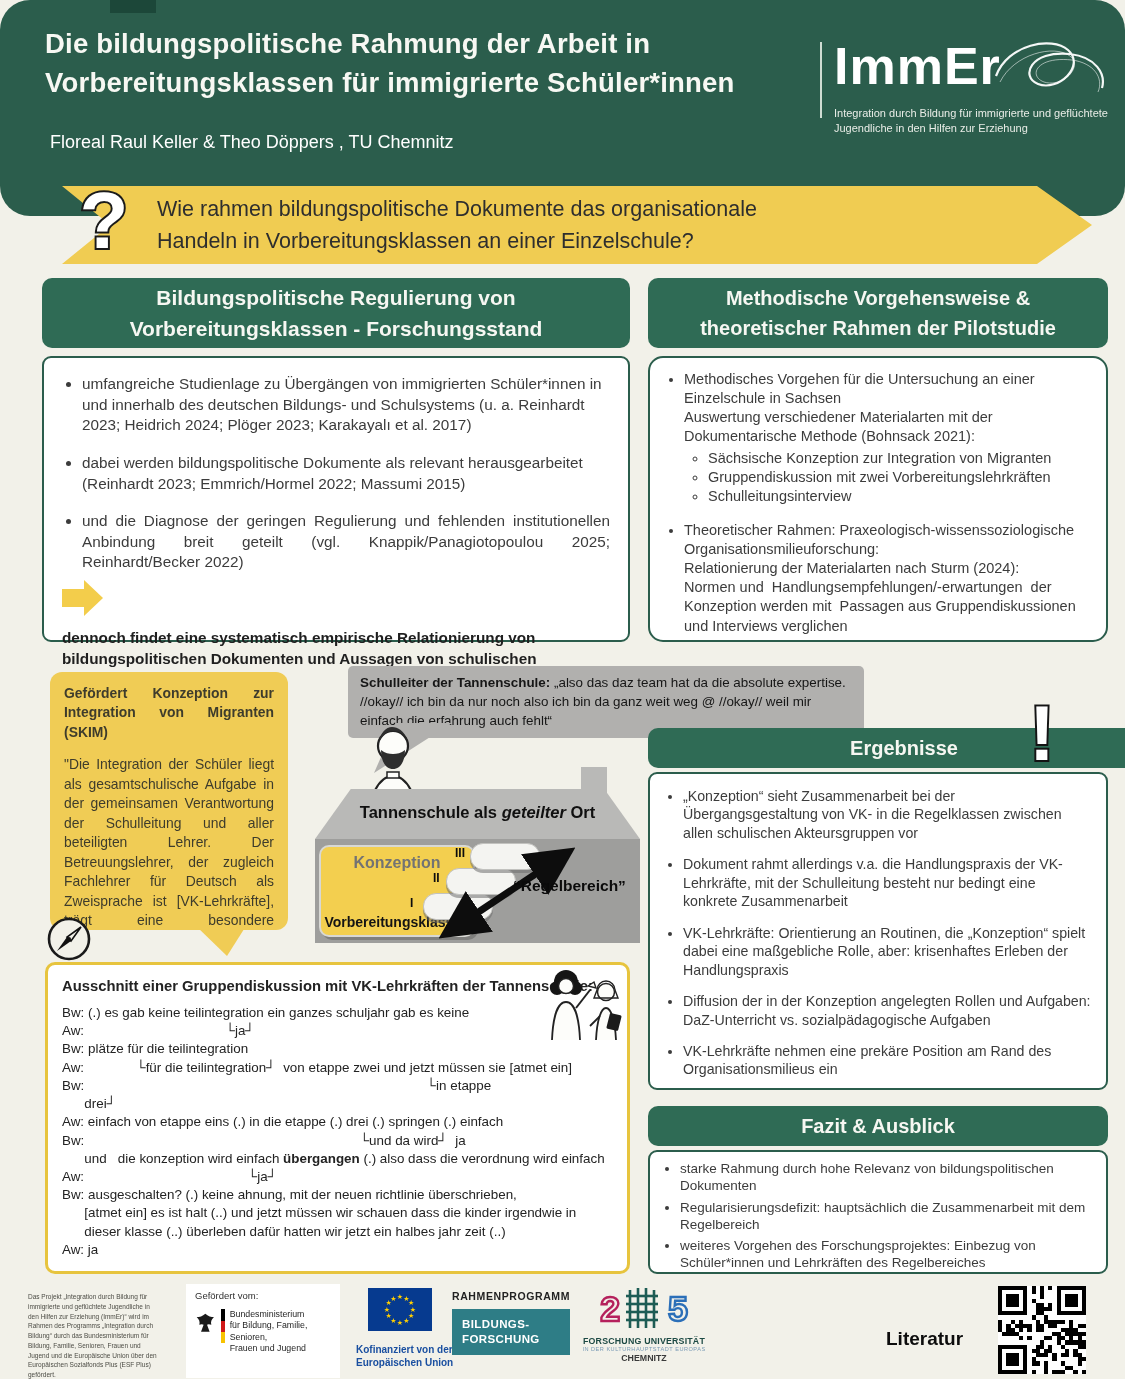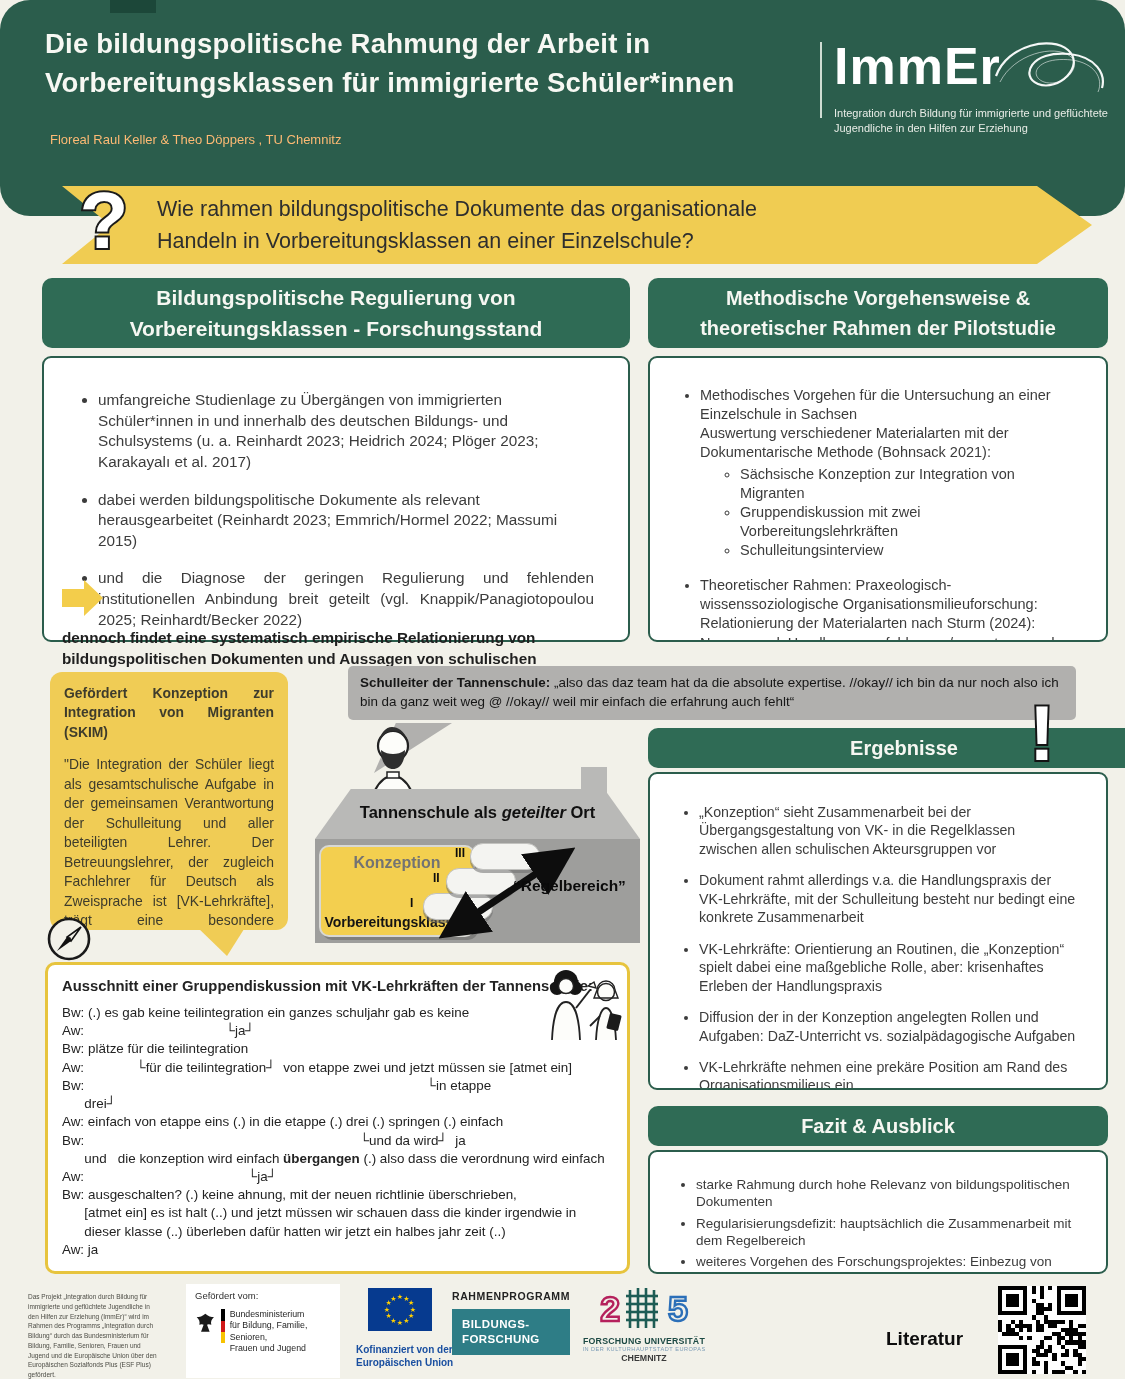--- a/index.html
+++ b/index.html
@@ -3,45 +3,45 @@
 <meta charset="utf-8">
 <style>
   html,body{margin:0;padding:0;background:#dedede;}
   .poster{position:relative;width:1125px;height:1379px;background:#f2f1e9;
     font-family:"Liberation Sans",sans-serif;overflow:hidden;margin:0 auto;}
   
   .hdr{position:absolute;left:0;top:0;width:1125px;height:216px;background:#2b5d4c;border-radius:30px;}
   .hdr-notch{position:absolute;left:110px;top:0;width:46px;height:13px;background:#1c4739;}
   .hdr-title{position:absolute;left:45px;top:24px;color:#f7f8f3;font-weight:bold;
     font-size:27.5px;line-height:1.42;letter-spacing:.2px;}
-  .hdr-authors{position:absolute;left:50px;top:132px;color:#fdba74;font-size:13px;}
+  .hdr-authors{position:absolute;left:50px;top:132px;color:#ffffff;font-size:18px;}
   .logo-divider{position:absolute;left:820px;top:42px;width:2px;height:76px;background:#cfdcd2;}
   .logo-text{position:absolute;left:834px;top:36px;color:#fff;font-weight:bold;font-size:52px;letter-spacing:1px;}
   .logo-swoosh{position:absolute;left:990px;top:34px;}
   .logo-tag{position:absolute;left:834px;top:106px;color:#e9ede7;font-size:11px;line-height:1.4;white-space:pre-wrap;}
   
   .banner{position:absolute;left:62px;top:186px;width:1030px;height:78px;background:#f0cc52;
     clip-path:polygon(0 0,calc(100% - 55px) 0,100% 50%,calc(100% - 55px) 100%,0 100%,48px 50%);
     display:flex;align-items:center;padding-left:95px;box-sizing:border-box;}
   .banner-text{font-size:21.5px;color:#2e2e2e;line-height:1.5;max-width:680px;}
   .qmark{position:absolute;left:62px;top:174px;}
   
   .sec{position:absolute;background:#2f6b55;border-radius:10px;color:#f6f7f2;font-weight:bold;
     display:flex;align-items:center;justify-content:center;text-align:center;box-sizing:border-box;}
   .sec-research{left:42px;top:278px;width:588px;height:70px;font-size:21px;line-height:1.5;padding:0 48px;}
   .sec-methods{left:648px;top:278px;width:460px;height:70px;font-size:20px;line-height:1.5;padding:0 16px;}
   .sec-results{left:648px;top:728px;width:512px;height:40px;font-size:20px;}
   .sec-conclusion{left:648px;top:1106px;width:460px;height:40px;font-size:20px;}
   .panel{position:absolute;background:#fff;border:2.5px solid #2b5d4c;border-radius:9px;
     box-sizing:border-box;color:#3c3c3c;overflow:hidden;}
-  .panel ul{margin:16px;padding-left:20px;}
+  .panel ul{margin:0;padding-left:20px;}
   .panel-research{left:42px;top:356px;width:588px;height:286px;padding:16px 18px;font-size:15.3px;}
   .panel-research li{margin-bottom:17px;line-height:1.35;}
   .panel-research li:nth-child(3){text-align:justify;}
-  .panel-methods{left:648px;top:356px;width:460px;height:286px;padding:12px 14px;font-size:14.5px;}
+  .panel-methods{left:648px;top:356px;width:460px;height:286px;padding:12px 14px;font-size:14.5px;border-radius:15px;}
   .panel-methods > ul > li{margin-bottom:15px;line-height:1.32;}
   ul.subs{list-style:circle;padding-left:24px;margin-top:2px;}
   ul.subs li{margin:0;line-height:1.32;}
   .panel-results{left:648px;top:772px;width:460px;height:318px;padding:13px 13px;font-size:14.2px;}
   .panel-results li{margin-bottom:13px;line-height:1.3;}
   .panel-conclusion{left:648px;top:1150px;width:460px;height:124px;padding:8px 10px;font-size:13.5px;}
   .panel-conclusion li{margin-bottom:4px;line-height:1.28;}
   .pre{white-space:pre-wrap;}
   
   .callout{position:absolute;left:62px;top:566px;width:540px;display:flex;gap:12px;flex-direction:column;}
@@ -52,21 +52,21 @@
   .callout-text{font-weight:bold;font-size:15.3px;line-height:1.37;color:#1f1f1f;width:500px;}
   
   .skim{position:absolute;left:50px;top:672px;width:238px;height:258px;background:#f0cc55;
     border-radius:12px;padding:12px 14px;box-sizing:border-box;color:#3e3c2c;overflow:hidden;}
   .skim-title{font-weight:bold;font-size:13.9px;line-height:1.4;text-align:justify;margin-bottom:13px;}
   .skim-quote{font-size:13.9px;line-height:1.4;text-align:justify;}
   .skim-tail{position:absolute;left:196px;top:926px;width:50px;height:30px;background:#f0cc55;
     clip-path:polygon(0 0,100% 0,62% 100%);}
   .compass{position:absolute;left:44px;top:914px;}
   
-  .pbubble{position:absolute;left:348px;top:666px;width:728px;background:#b1b0ae;border-radius:5px;
+  .pbubble{position:absolute;left:348px;top:666px;width:516px;background:#b1b0ae;border-radius:5px;
     padding:8px 12px;box-sizing:border-box;font-size:13.4px;line-height:1.4;color:#161616;}
   .pbubble-tail{position:absolute;left:374px;top:723px;width:78px;height:50px;background:#b1b0ae;
     clip-path:polygon(28% 0,100% 0,0 100%);}
   .person{position:absolute;left:346px;top:714px;}
   
   .house{position:absolute;left:315px;top:765px;width:325px;height:178px;}
   .chimney{position:absolute;left:266px;top:2px;width:26px;height:32px;background:#b9b9b7;}
   .roof{position:absolute;left:0;top:24px;width:325px;height:50px;background:#b9b9b7;
     clip-path:polygon(11% 0,89% 0,100% 100%,0 100%);}
   .house-title{position:absolute;left:0;top:38px;width:325px;text-align:center;

